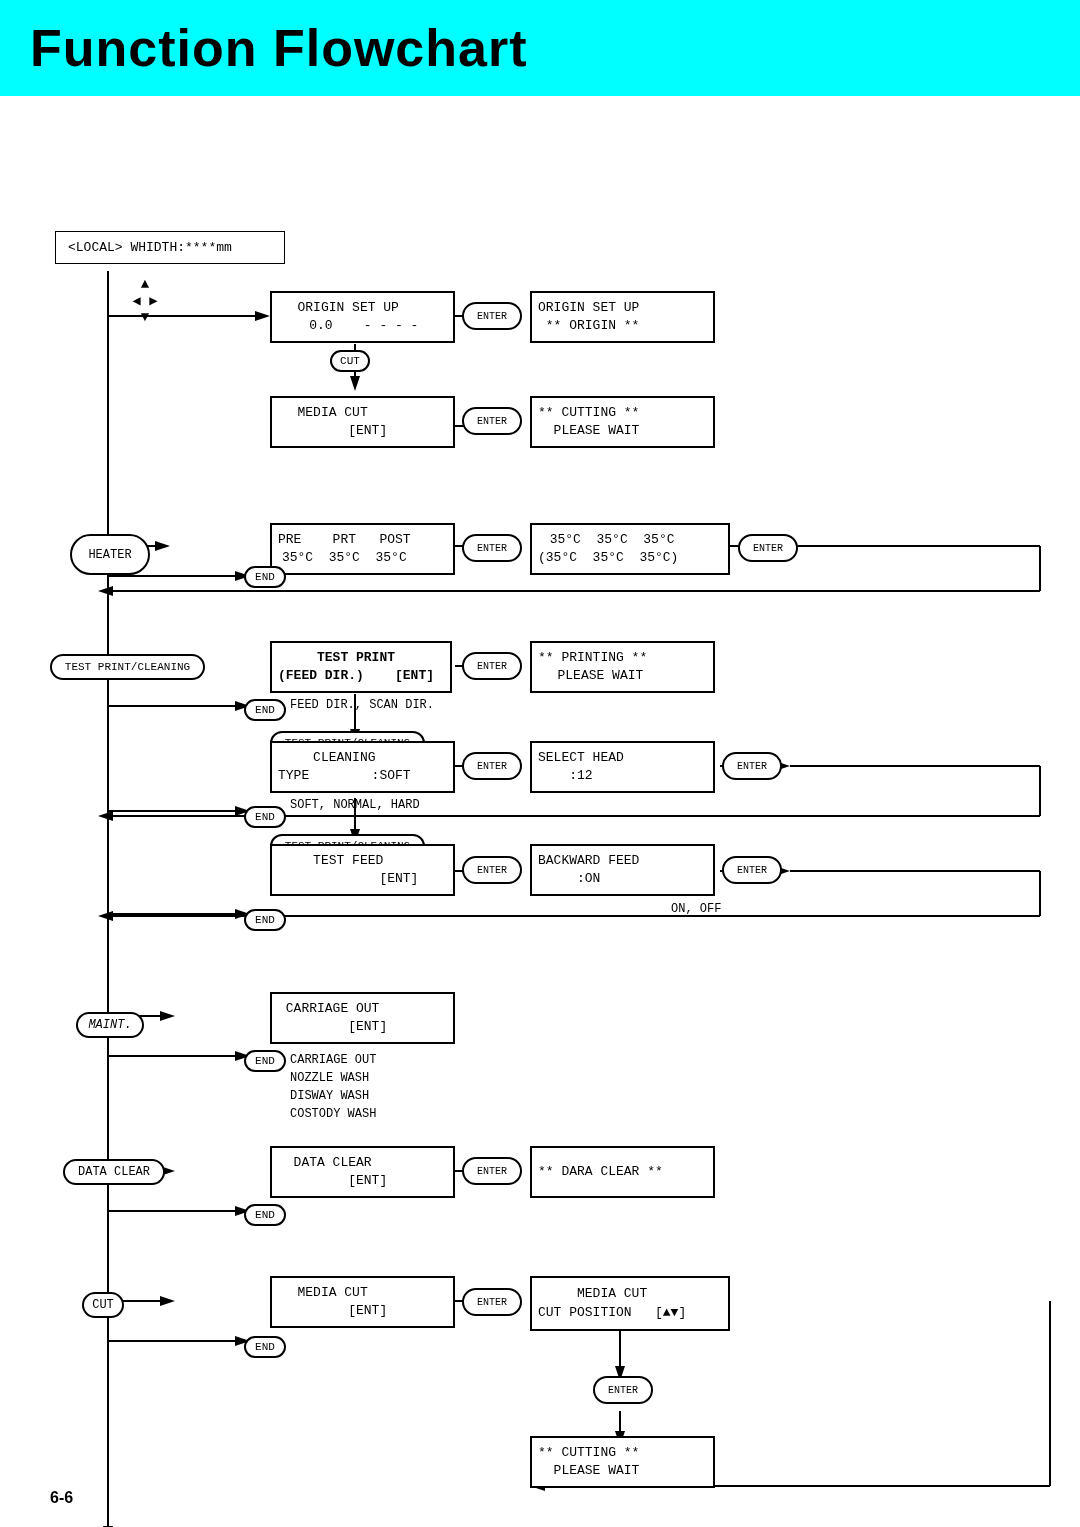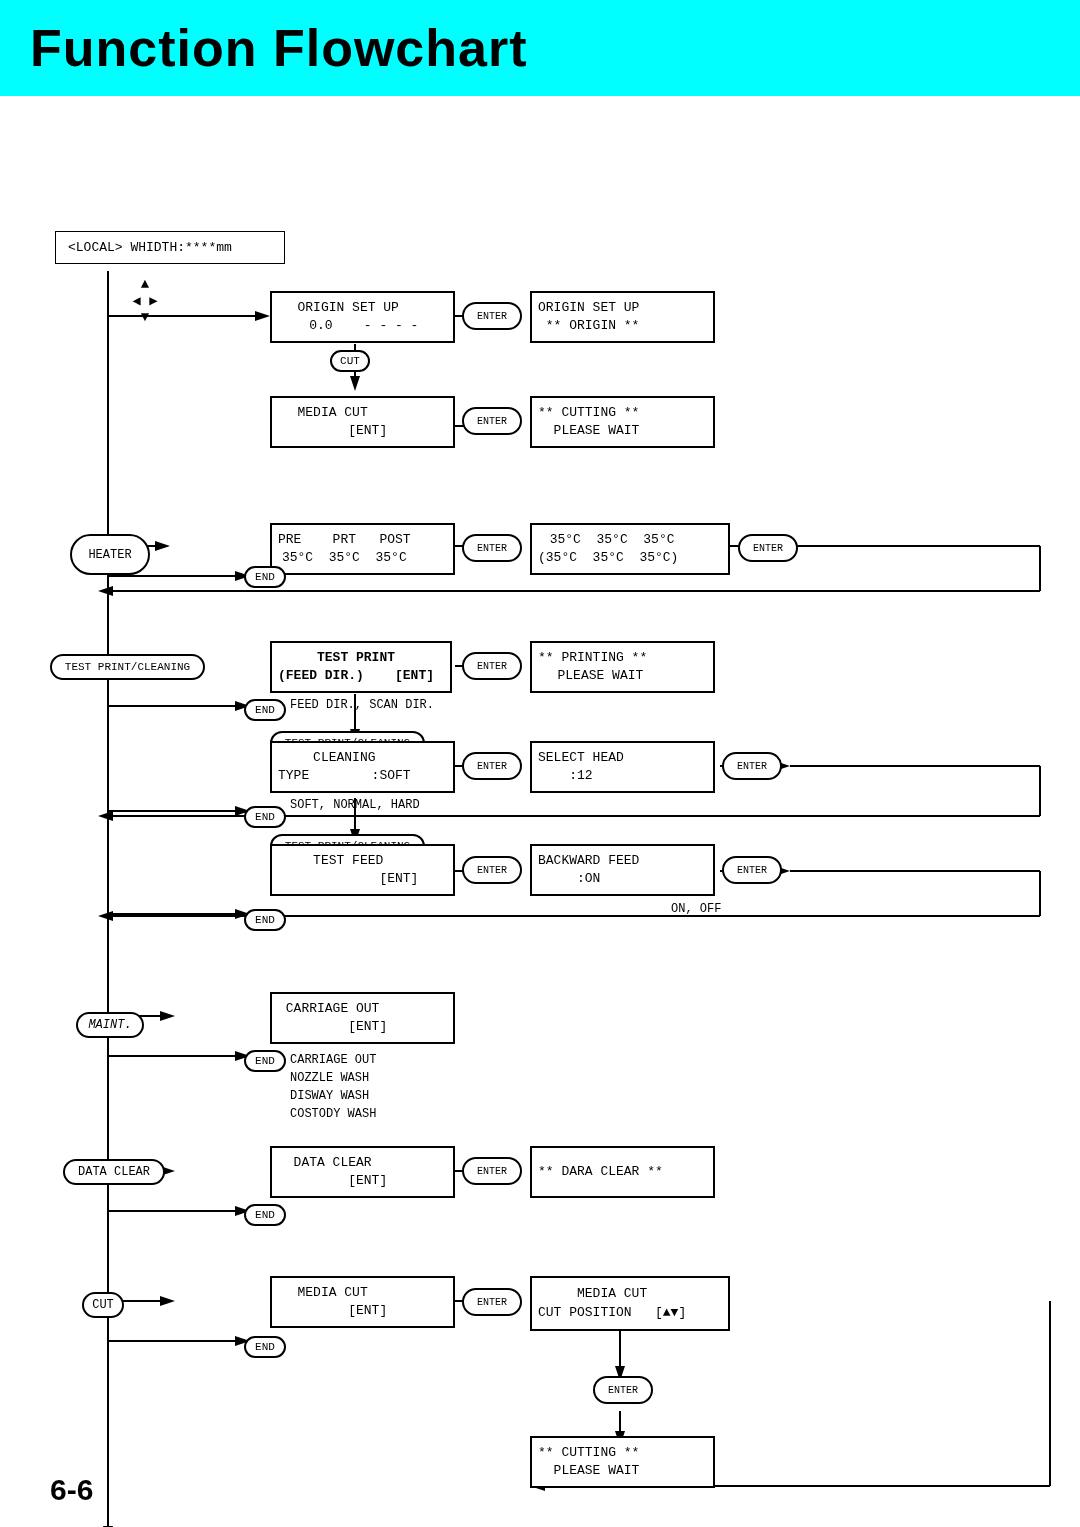--- a/index.html
+++ b/index.html
@@ -414,15 +414,15 @@
   <div class="pill" style="left:593px; top:1260px; width:60px; height:28px;">
     <span>ENTER</span>
   </div>
 
   <div class="box" style="left:530px; top:1320px; width:185px; height:52px;">
     <span>** CUTTING **<br>  PLEASE WAIT</span>
   </div>
 
 </div>
 
-<div style="position:absolute; bottom:20px; left:50px; font-size:30px; font-weight:bold; font-family:Arial,sans-serif;text-align:center;">
+<div style="position:absolute; bottom:20px; left:50px; font-size:16px; font-weight:bold; font-family:Arial,sans-serif;text-align:center;">
   <span>6-6</span>
 </div>
 
 </body></html>

